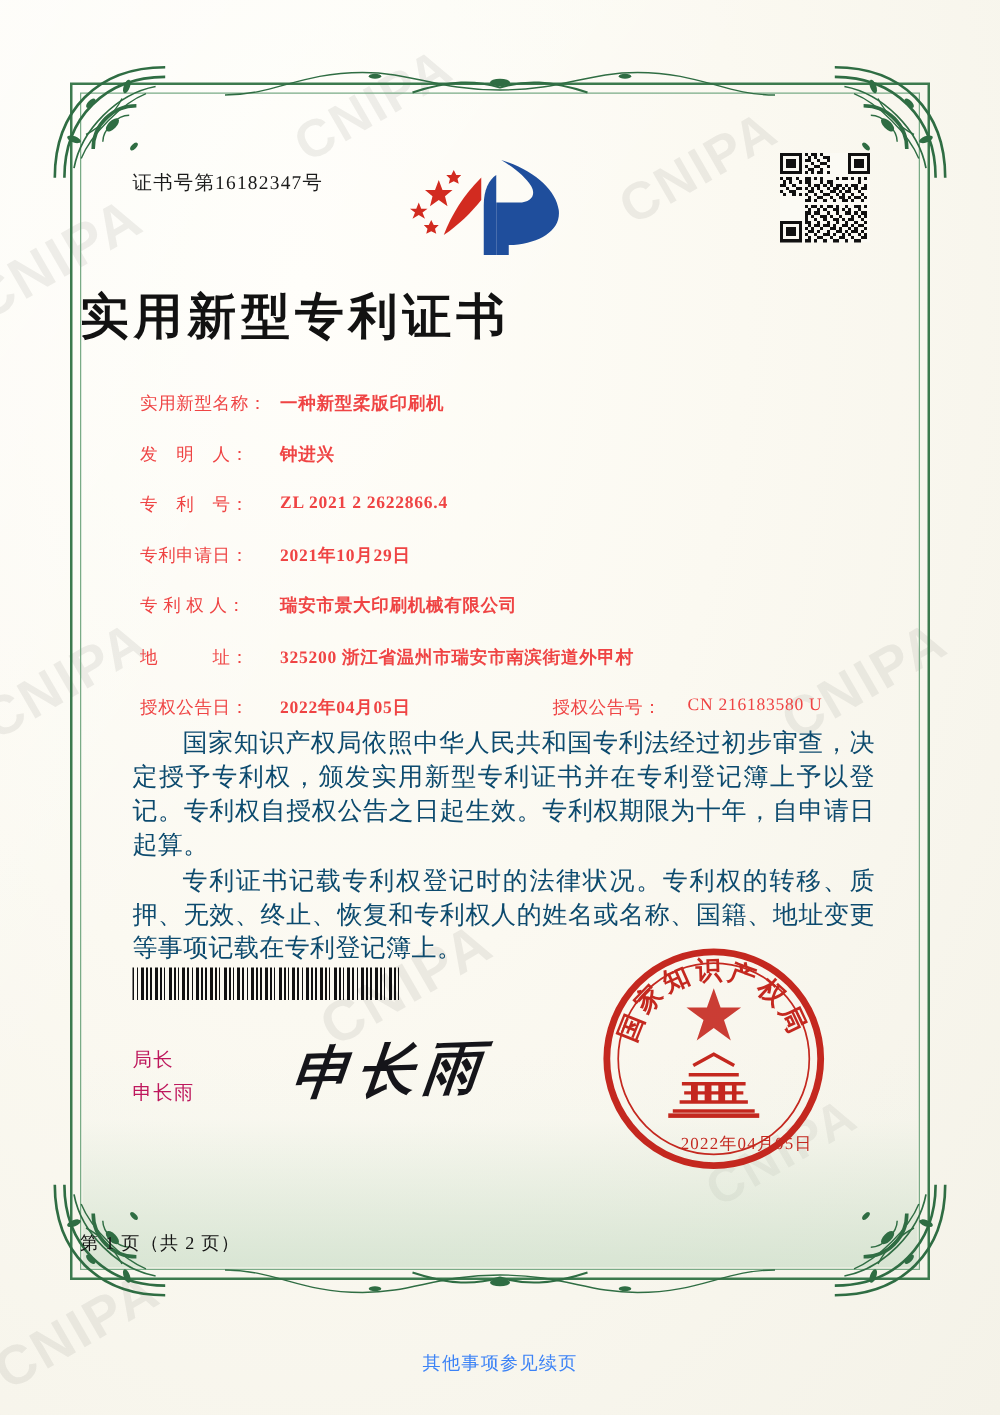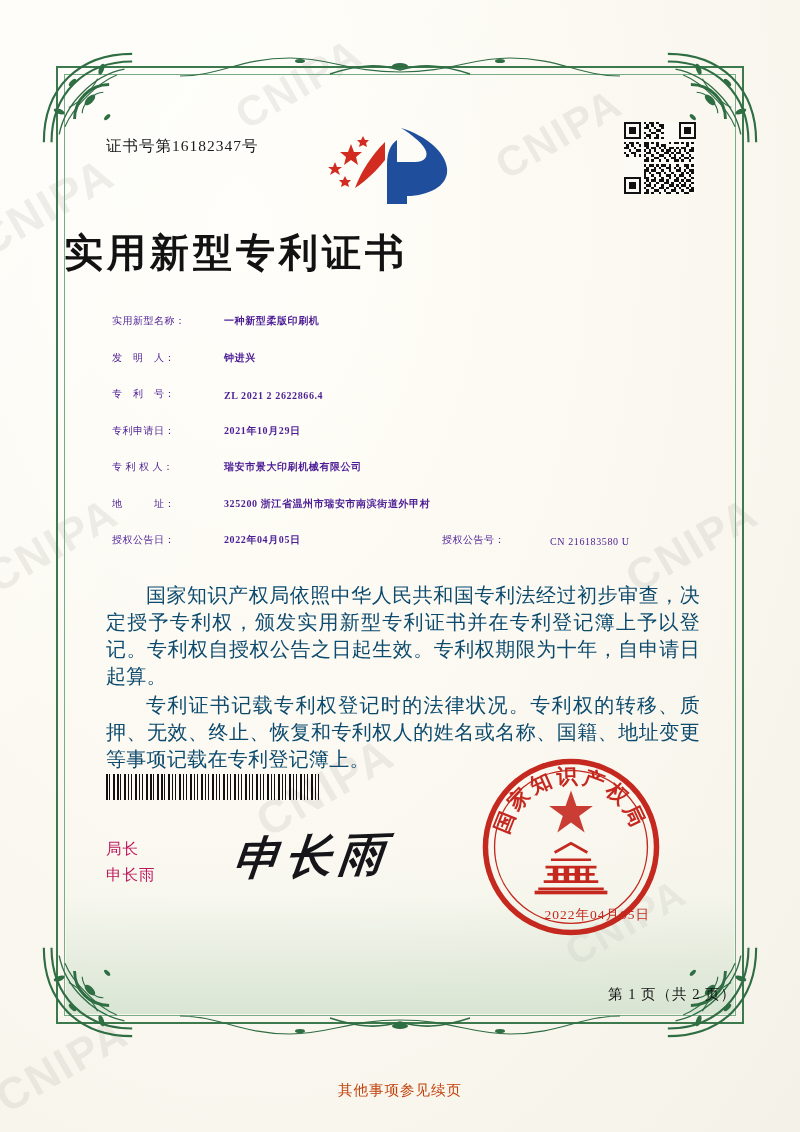--- a/index.html
+++ b/index.html
@@ -118,24 +118,24 @@
     font-family: "DejaVu Serif", "Liberation Serif", serif;
   }
 
   .fields {
     position: absolute;
     left: 48px; right: 40px;
     top: 240px;
   }
   .field-row {
     display: flex;
-    align-items: flex-end;
+    align-items: flex-start;
     margin-bottom: 22.5px;
-    font-size: 10px;
-    color: #4c1d95;
+    font-size: 14px;
+    color: #ef4444;
   }
   .field-label {
     flex: 0 0 auto;
     width: 112px;
     letter-spacing: 0.5px;
   }
   .field-value {
     flex: 1 1 auto;
     letter-spacing: 0.6px;
     font-weight: bold;
@@ -219,32 +219,32 @@
     font-size: 13.5px;
     color: #c4281f;
     letter-spacing: 1px;
     font-family: "Liberation Serif", serif;
   }
 
   .page-num {
     position: absolute;
     left: 0; right: 0;
     bottom: 12px;
-    text-align: right;
+    text-align: left;
     font-size: 14.5px;
     color: #131313;
     letter-spacing: 1px;
   }
   .footer-note {
     position: absolute;
     left: 0; right: 0;
     bottom: 32px;
     text-align: center;
     font-size: 14.5px;
-    color: #c2410c;
+    color: #3b82f6;
     letter-spacing: 1px;
   }
   .greenwash {
     position: absolute;
     left: 66px; right: 66px;
     bottom: 118px;
     height: 170px;
     background: linear-gradient(to top, rgba(190,215,190,0.55), rgba(235,242,232,0.15) 70%, rgba(255,255,255,0));
     pointer-events: none;
   }

